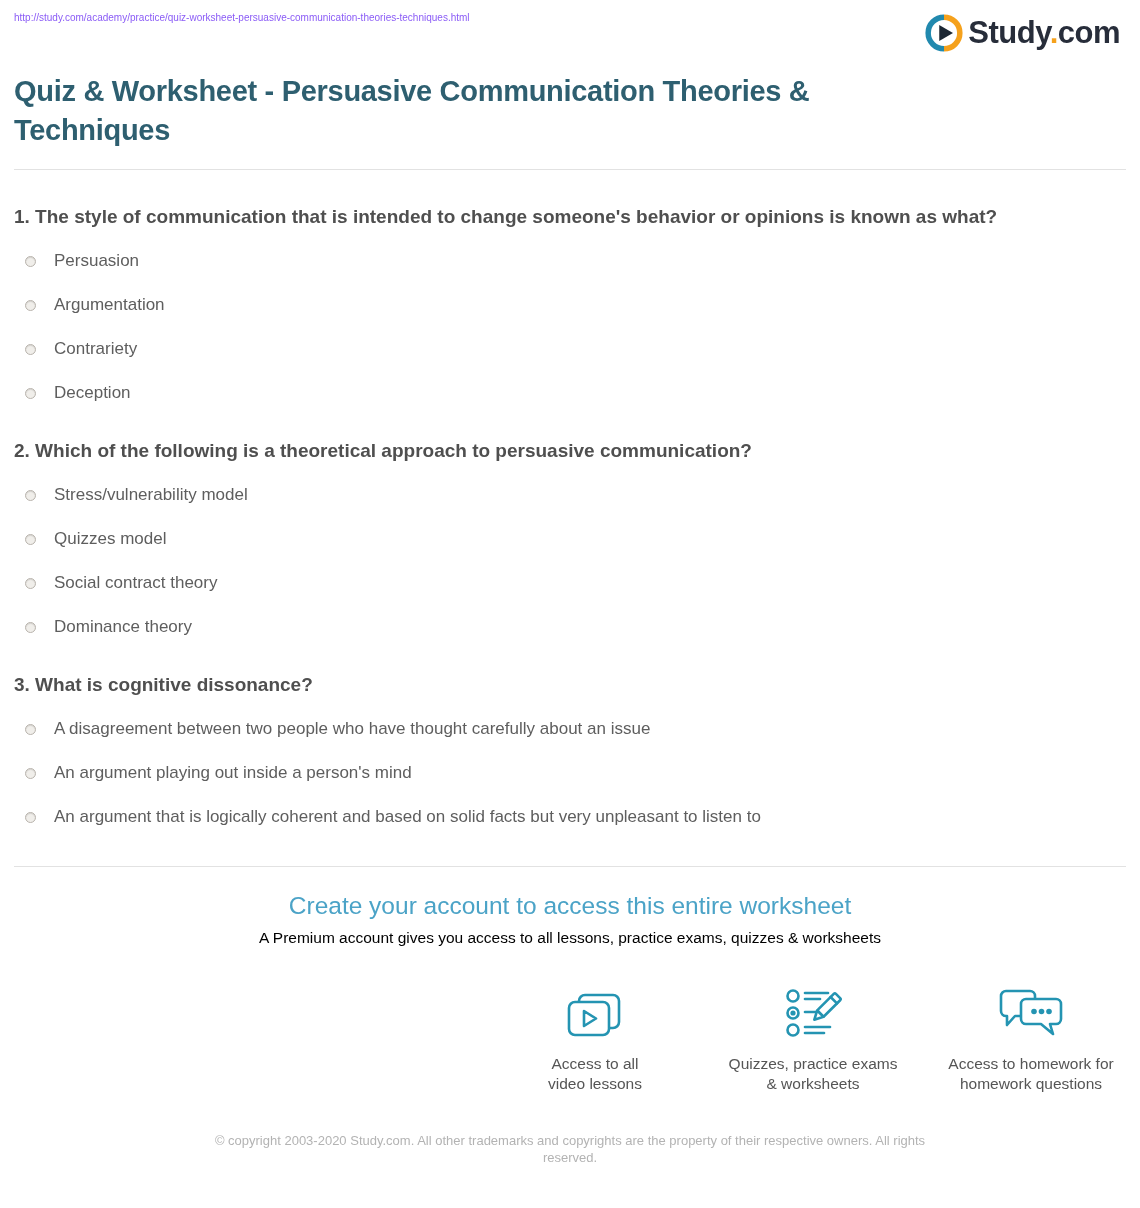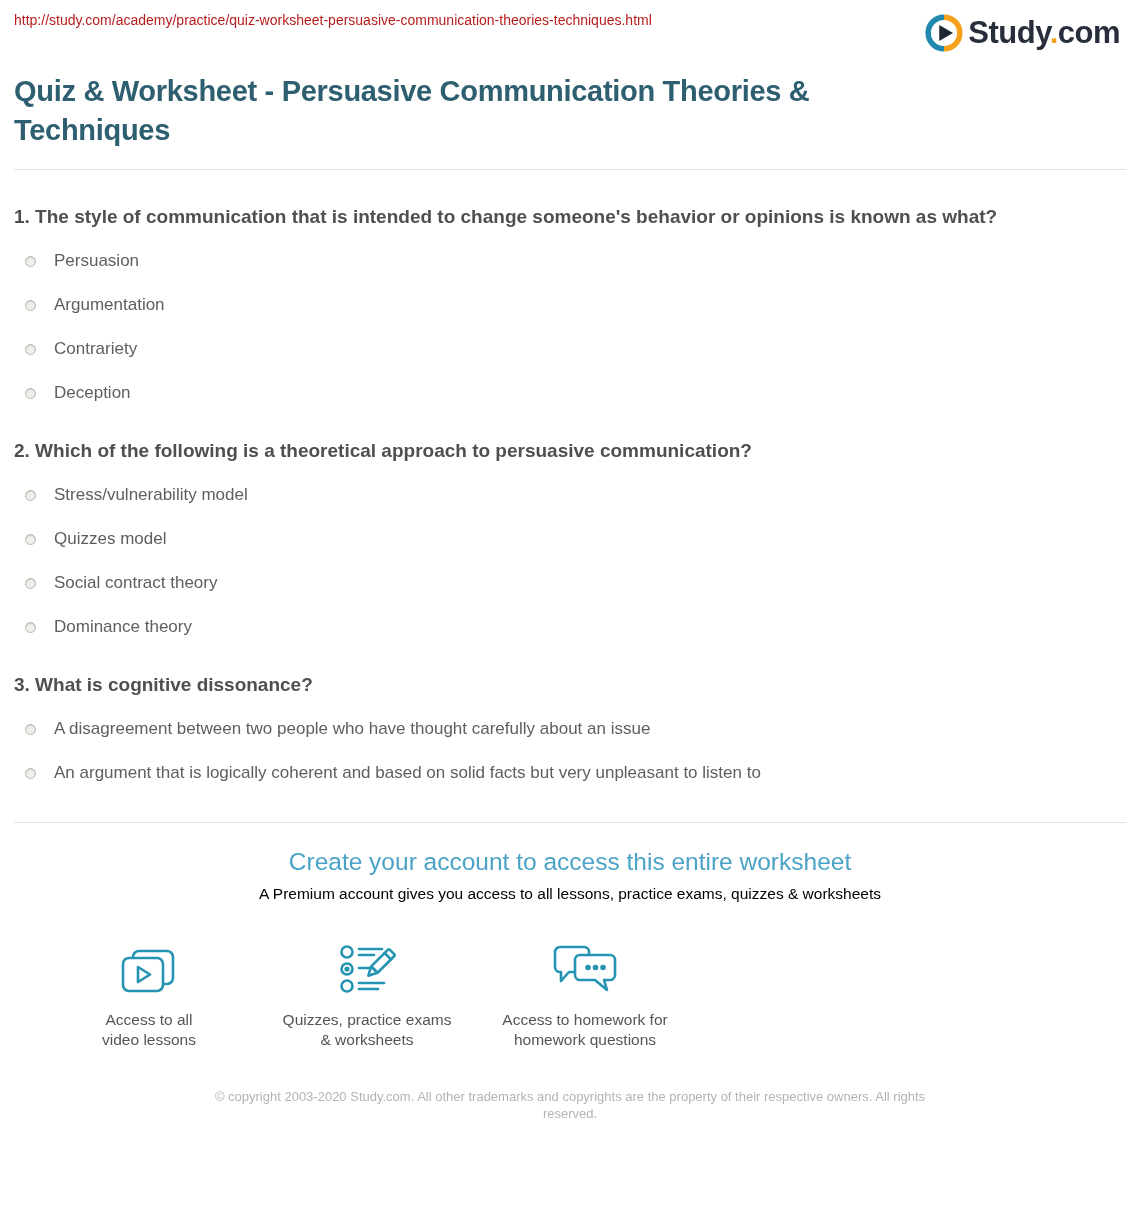--- a/index.html
+++ b/index.html
@@ -1,21 +1,21 @@
 <!DOCTYPE html>
 <html><head>
 <meta charset="utf-8">
 <style>
   * { margin: 0; padding: 0; box-sizing: border-box; }
   html, body { width: 1140px; height: 1208px; overflow: hidden; background: #ffffff;
     font-family: "Liberation Sans", sans-serif; }
 
   
   .header { position: relative; height: 58px; }
-  .url-text { position: absolute; left: 14px; top: 12px; font-size: 14px; color: #b91c1c; }
+  .url-text { position: absolute; left: 14px; top: 12px; font-size: 10px; color: #8b5cf6; }
   .logo { position: absolute; right: 20px; top: 14px; display: flex; align-items: center; cursor: pointer; }
   .logo svg { width: 38px; height: 38px; margin-right: 5px; }
   .logo-text { font-size: 31px; font-weight: 700; color: #272d3a; letter-spacing: -0.5px; }
   .logo-dot { color: #f5a11c; }
 
   
   h1.page-title { margin: 14px 14px 0; max-width: 860px; font-size: 29px; line-height: 39px;
     font-weight: 700; color: #2e5f70; letter-spacing: -0.3px; }
   .divider { border: none; border-top: 1px solid #e2e2e2; margin: 19px 14px 0; }
 
@@ -29,21 +29,21 @@
   .radio { flex: 0 0 auto; width: 11px; height: 11px; border-radius: 50%;
     border: 1px solid #b9b4ad; background: #f0eeea; margin: 0 12px 0 11px;
     box-shadow: inset 0 1px 1px rgba(0,0,0,0.12); cursor: pointer; }
   .option-label { font-size: 17px; color: #5e5e5e; }
 
   
   .cta { text-align: center; }
   .cta-heading { margin-top: 25px; font-size: 24.5px; font-weight: 400; color: #4ba3c7; }
   .cta-sub { margin-top: 9px; font-size: 15.5px; color: #000000; }
 
-  .features { display: flex; justify-content: flex-start; margin-top: 34px; padding-left: 40px; }
+  .features { display: flex; justify-content: flex-end; margin-top: 34px; padding-left: 40px; }
   .feature { width: 218px; text-align: center; }
   .feature-icon { height: 60px; display: flex; align-items: flex-end; justify-content: center; }
   .feature-label { margin-top: 13px; font-size: 15.5px; line-height: 20px; color: #555555; }
 
   .copyright { margin: 38px auto 0; width: 760px; text-align: center;
     font-size: 13px; line-height: 17px; color: #b3b3b3; }
 
   .icon-stroke { fill: none; stroke: #2494b2; stroke-width: 2.6; stroke-linecap: round; stroke-linejoin: round; }
   .icon-fill-white { fill: #ffffff; stroke: #2494b2; stroke-width: 2.6; stroke-linejoin: round; }
 </style>
@@ -111,20 +111,24 @@
 
 <div class="question-block">
   <div class="question-text">3. What is cognitive dissonance?</div>
   <ul class="options">
     <li class="option">
         <span class="radio"></span>
         <span class="option-label">A disagreement between two people who have thought carefully about an issue</span>
       </li>
     <li class="option">
         <span class="radio"></span>
+        <span class="option-label">An argument playing out inside a person's mind</span>
+      </li>
+    <li class="option">
+        <span class="radio"></span>
         <span class="option-label">An argument that is logically coherent and based on solid facts but very unpleasant to listen to</span>
       </li>
   </ul>
 </div>
 
 <hr class="divider" style="margin-top:38px;">
 
 <div class="cta">
   <div class="cta-heading">Create your account to access this entire worksheet</div>
   <div class="cta-sub">A Premium account gives you access to all lessons, practice exams, quizzes &amp; worksheets</div>

